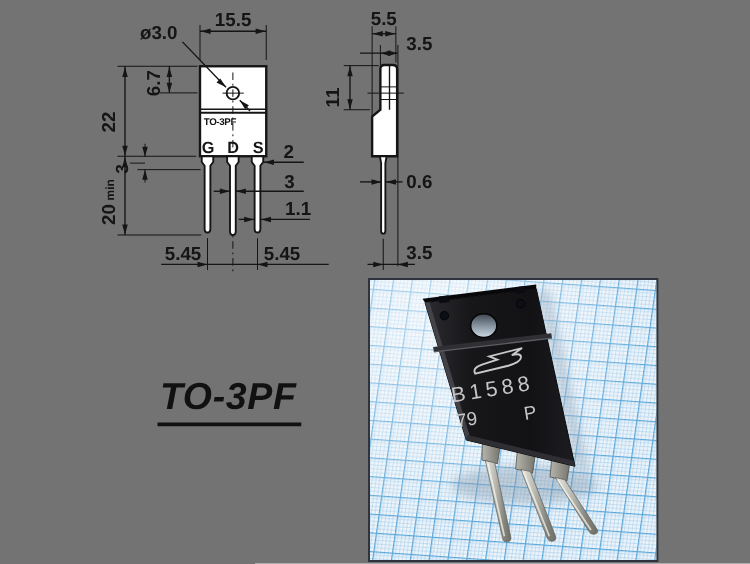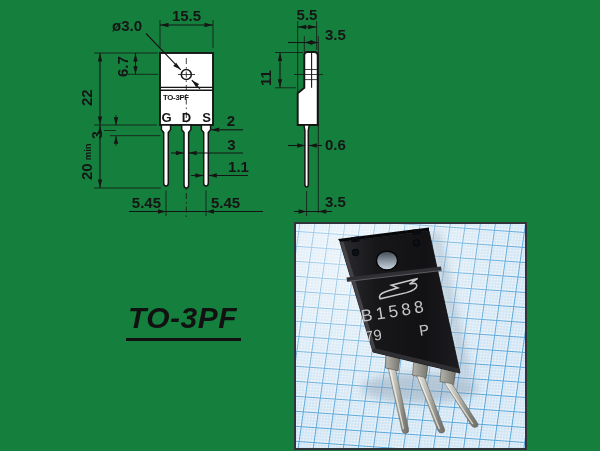--- a/index.html
+++ b/index.html
@@ -1,16 +1,16 @@
 <!DOCTYPE html>
 <html><head>
 <meta charset="utf-8">
 <style>
   html,body{margin:0;padding:0;background:#fff;}
-  #stage{position:relative;width:600px;height:451px;background:#15803d;overflow:hidden;
+  #stage{position:relative;width:600px;height:451px;background:#737373;overflow:hidden;
          font-family:"Liberation Sans",sans-serif;}
   #drawing{position:absolute;left:0;top:0;}
   .dl{stroke:#151515;stroke-width:1.1;fill:none;}
   .th{stroke:#151515;stroke-width:0.8;fill:none;}
   .ol{stroke:#151515;stroke-width:1.9;fill:#fff;}
   .ol2{stroke:#151515;stroke-width:1.5;fill:#fff;}
   .ar{fill:#151515;stroke:none;}
   .dt{font:700 15px "Liberation Sans",sans-serif;fill:#151515;}
   .dts{font:700 14px "Liberation Sans",sans-serif;fill:#151515;}
   .pt{font:700 13px "Liberation Sans",sans-serif;fill:#151515;}

